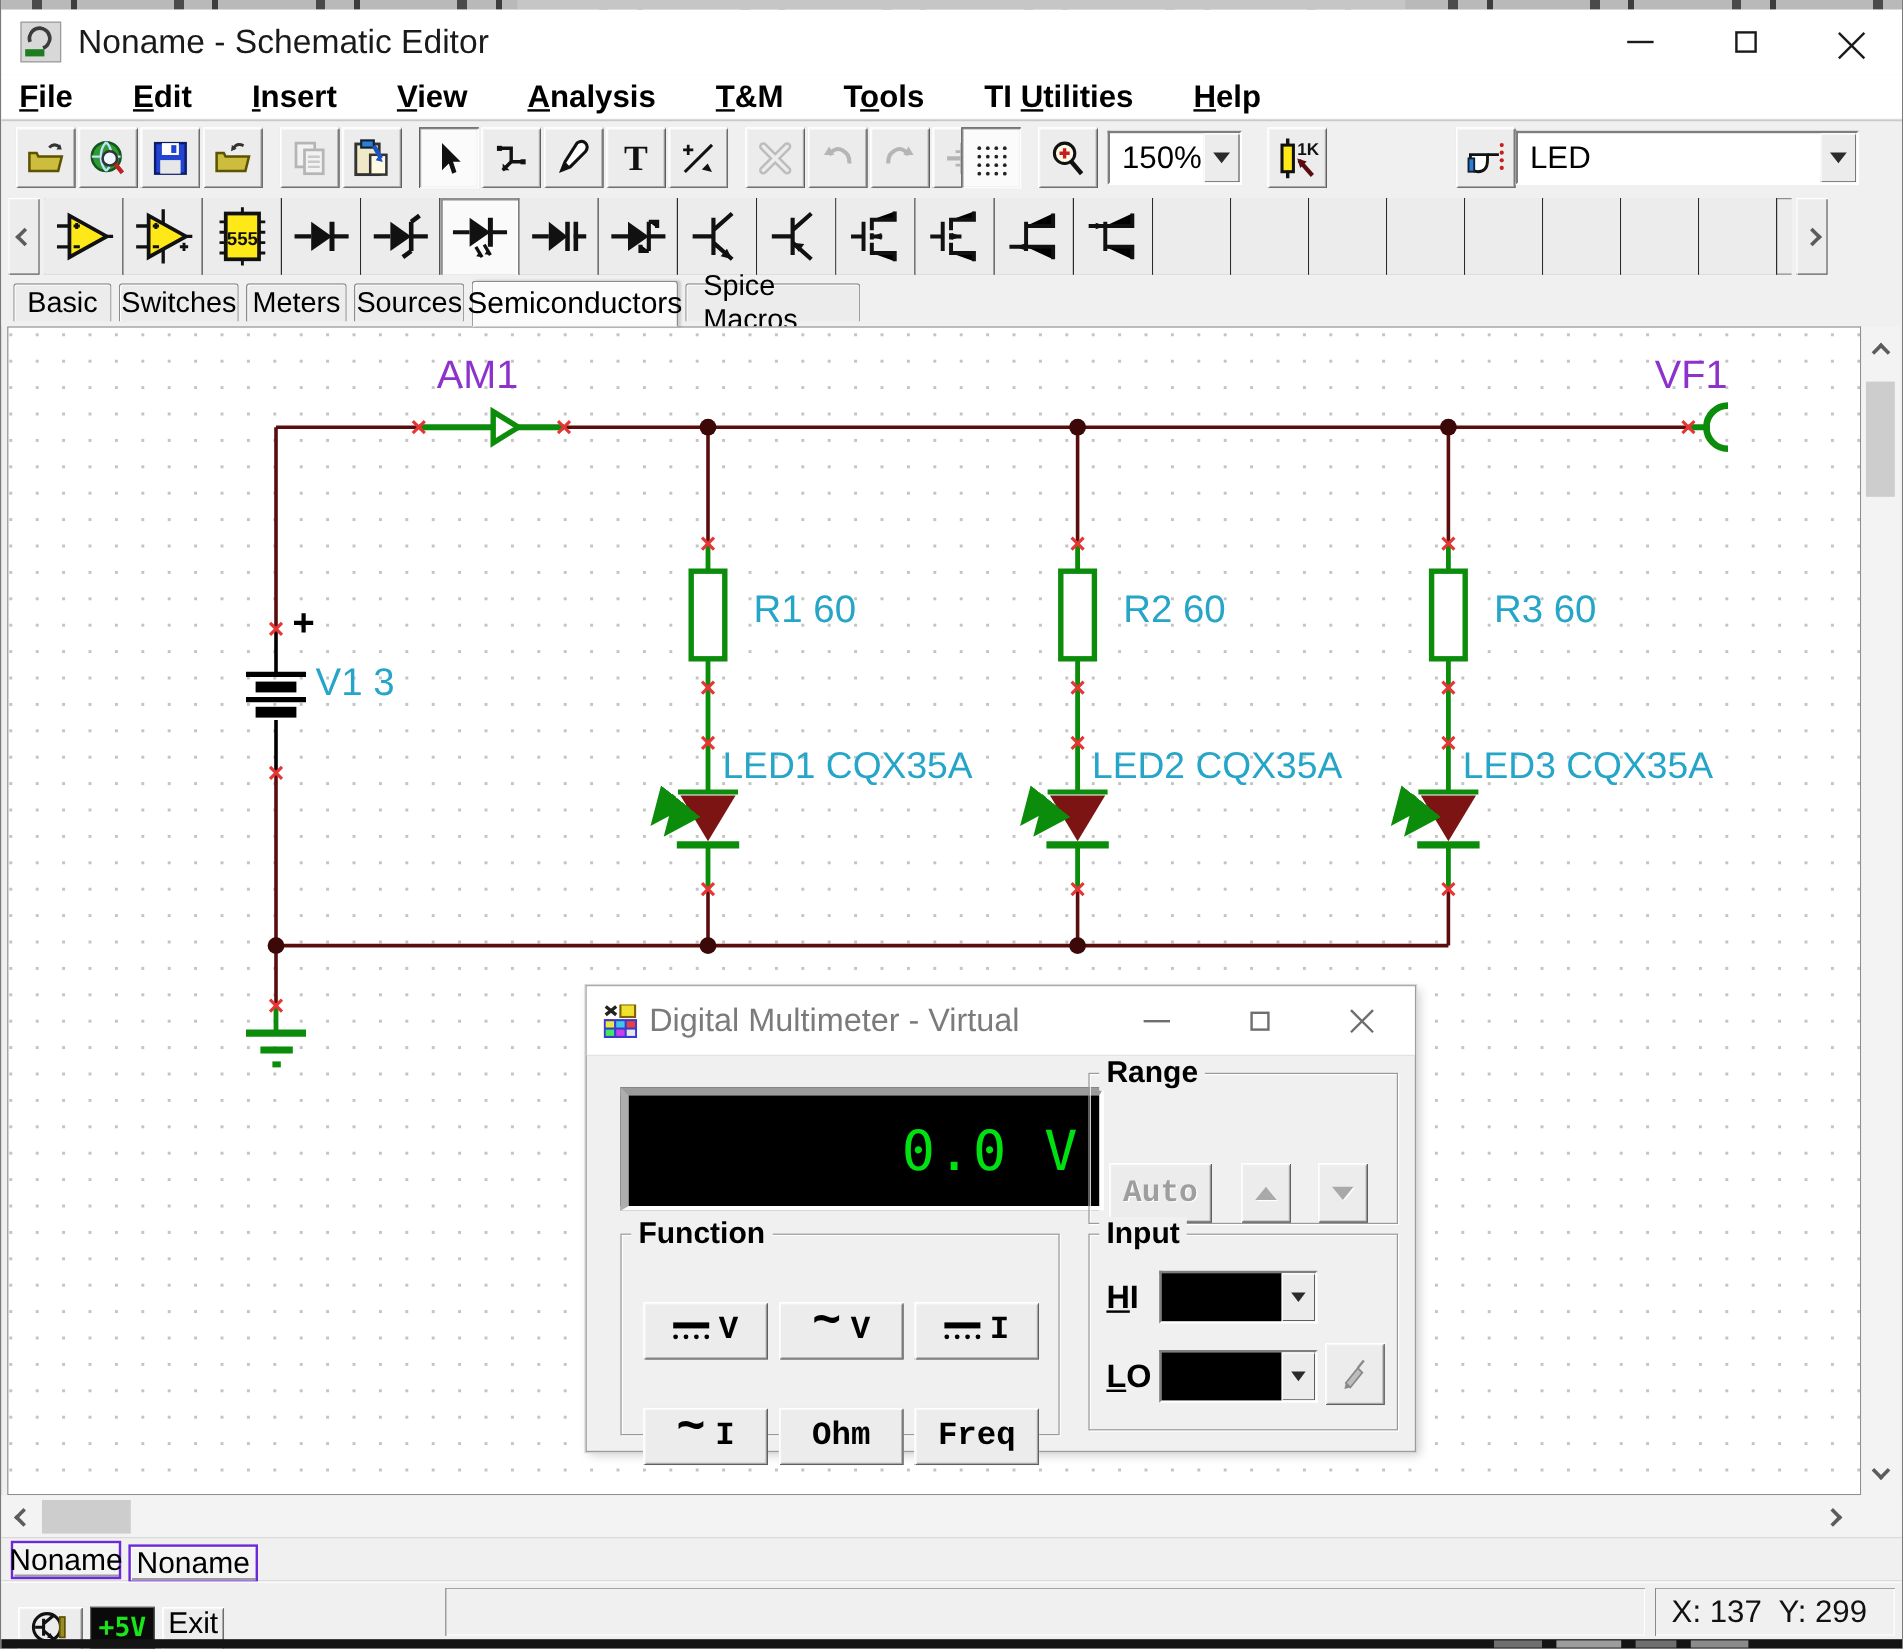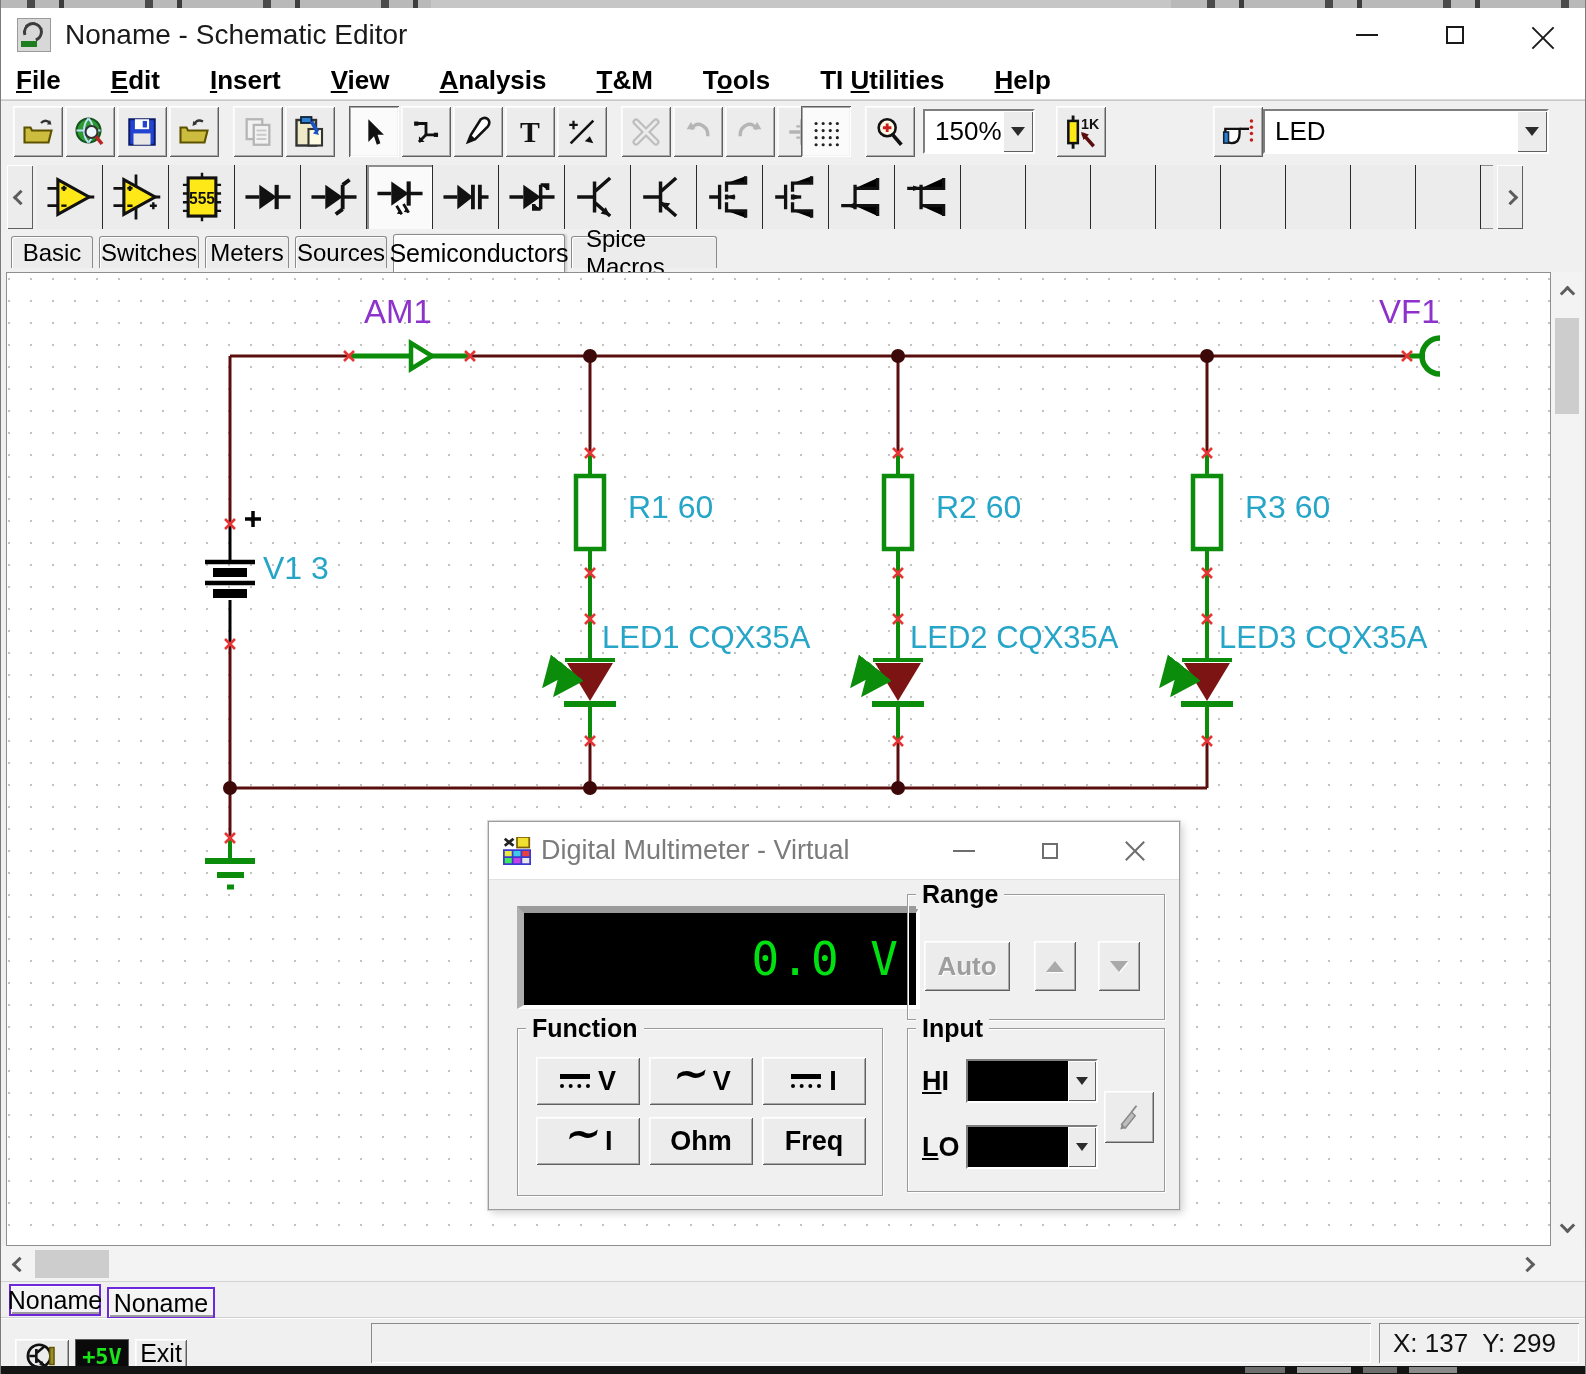--- a/index.html
+++ b/index.html
@@ -82,21 +82,21 @@
   .dmm-icon { width:28px; height:28px; margin-left:14px; }
   .lcd { position:absolute; left:28px; top:84px; width:403px; height:103px; background:#000;
     border-style:solid; border-color:#9b9b9b #ffffff #ffffff #aeaeae; border-width:7px 4px 4px 7px;
     display:flex; align-items:center; justify-content:flex-end; }
   .lcd .val { color:#00e112; font-family:"DejaVu Sans Mono", monospace; font-size:46px; padding-right:16px; letter-spacing:2px; }
   .grp { position:absolute; border:1px solid #9a9a9a; box-shadow:1px 1px 0 #fff, inset 1px 1px 0 #fff; }
   .grp .legend { position:absolute; top:-15px; left:8px; background:#f0f0f0; padding:0 6px; font-size:25px; font-weight:bold; color:#000; }
   .grp-range { left:418px; top:72px; width:258px; height:126px; }
   .grp-func  { left:28px;  top:206px; width:366px; height:168px; }
   .grp-input { left:418px; top:206px; width:258px; height:164px; }
-  .push { background:#ececec; box-shadow:inset 1px 1px 0 #fff, inset -1px -1px 0 #5f5f5f, inset 2px 2px 0 #f8f8f8, inset -2px -2px 0 #a9a9a9; border:none; display:flex; align-items:center; justify-content:center; font-family:Liberation Sans, sans-serif; }
+  .push { background:#ececec; box-shadow:inset 1px 1px 0 #fff, inset -1px -1px 0 #5f5f5f, inset 2px 2px 0 #f8f8f8, inset -2px -2px 0 #a9a9a9; border:none; display:flex; align-items:center; justify-content:center; font-family:Liberation Mono, monospace;margin-top:28px; }
   .push.dis { color:#9e9e9e; text-shadow:1px 1px 0 #fff; }
   .auto-btn { position:absolute; left:16px; top:46px; width:86px; height:50px; font-size:26px; font-weight:bold; }
   .rng-up  { position:absolute; left:126px; top:46px; width:42px; height:50px; }
   .rng-dn  { position:absolute; left:190px; top:46px; width:42px; height:50px; }
   .tri-up-dis { width:0;height:0;border-left:9px solid transparent;border-right:9px solid transparent;border-bottom:11px solid #a9a9a9; filter:drop-shadow(1px 1px 0 #fff); }
   .tri-dn-dis { width:0;height:0;border-left:9px solid transparent;border-right:9px solid transparent;border-top:11px solid #a9a9a9; filter:drop-shadow(1px 1px 0 #fff); }
   .fn-grid { position:absolute; left:18px; top:28px; width:330px; display:grid; grid-template-columns:104px 104px 104px; grid-column-gap:9px; grid-row-gap:12px; }
   .fnbtn { height:48px; font-size:27px; font-weight:bold; color:#000; gap:8px; }
   .dcsym { display:inline-block; width:30px; height:14px; border-top:5px solid #000; border-bottom:4px dotted #000; }
   .acsym::before { content:"\223C"; font-size:40px; font-weight:bold; line-height:0; position:relative; top:-3px; }

